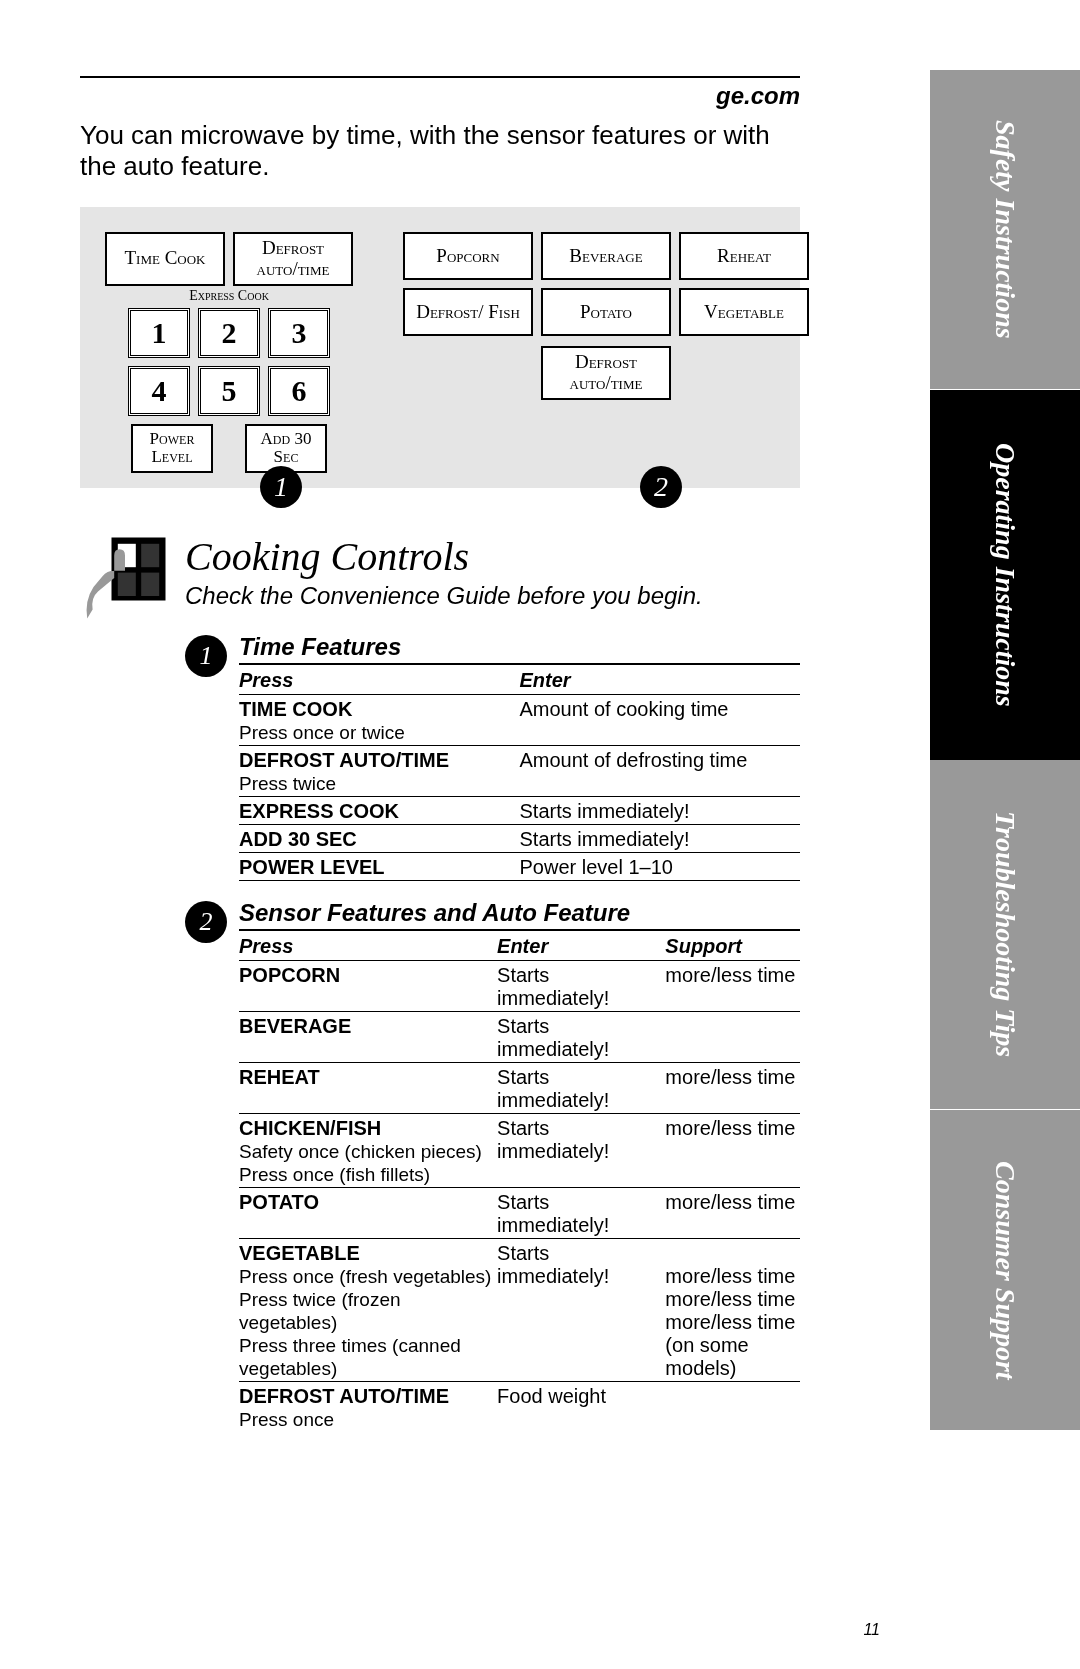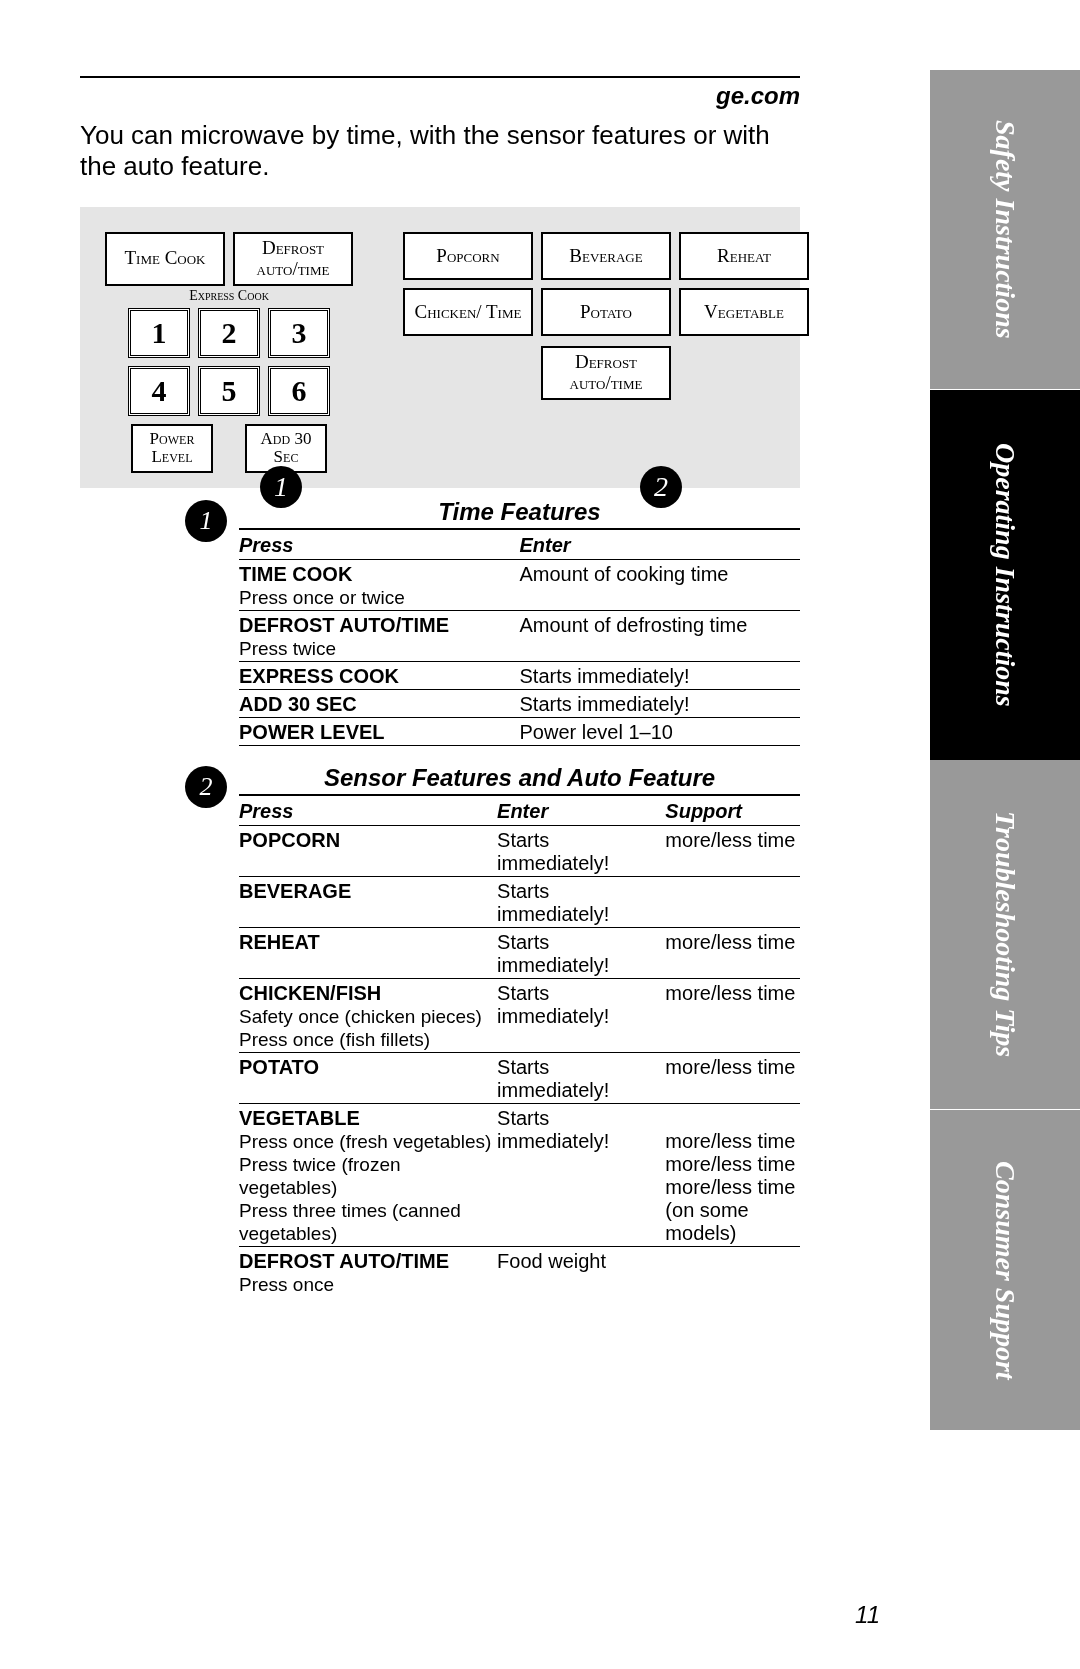--- a/index.html
+++ b/index.html
@@ -37,35 +37,35 @@
   
   .section-head-row { display: flex; align-items: flex-start; gap: 15px; margin-top: 45px; }
   .hand-icon { width: 90px; height: 90px; flex-shrink: 0; }
   .section-head { }
   .section-title { font-family: Georgia, 'Times New Roman', serif; font-size: 40px; font-style: italic; font-weight: normal; }
   .section-sub { font-style: italic; font-size: 24px; margin-top: 2px; }
   
   .feature-block { display: flex; gap: 12px; margin-top: 10px; width: 100%; }
   .feature-num { width: 42px; height: 42px; background: #000; border-radius: 50%; color: #fff; font-style: italic; font-family: Georgia, serif; font-size: 26px; display: flex; align-items: center; justify-content: center; flex-shrink: 0; margin-top: 2px; }
   .feature-content { flex: 1; }
-  .feature-title { font-weight: bold; font-style: italic; font-size: 24px; border-bottom: 2.5px solid #000; padding-bottom: 2px; margin-bottom: 2px; text-align: center; }
+  .feature-title { font-weight: bold; font-style: italic; font-size: 24px; border-bottom: 2.5px solid #000; padding-bottom: 2px; margin-bottom: 2px; }
   
   table.ft { width: 100%; border-collapse: collapse; font-size: 20px; }
   table.ft th { text-align: left; font-style: italic; font-weight: bold; padding: 2px 0; border-bottom: 1px solid #000; }
   table.ft td { padding: 3px 0 1px; vertical-align: top; border-bottom: 1px solid #000; }
   table.ft .plabel { font-weight: bold; text-transform: uppercase; }
   table.ft .psub { font-weight: normal; text-transform: none; font-size: 19px; }
   
   .sidebar { position: absolute; top: 70px; right: 0; width: 150px; height: 1500px; display: flex; flex-direction: column; }
   .tab { flex: 0 0 auto; display: flex; align-items: center; justify-content: center; writing-mode: vertical-rl; font-family: Georgia, serif; font-style: italic; font-weight: bold; font-size: 28px; padding: 30px 0; }
   .tab.active { background: #000; color: #fff; }
   .tab.inactive { background: #999; color: #fff; }
   .tab.divider { border-bottom: 1px solid #fff; }
   
-  .pagenum { position: absolute; bottom: 40px; right: 200px; font-style: italic; font-size: 24px; }
+  .pagenum { position: absolute; bottom: 30px; right: 200px; font-style: italic; font-size: 16px; }
 </style>
 </head>
 <body>
 
 <div class="page-content">
   <div class="top-line"></div>
   <div class="website">ge.com</div>
   <div class="intro">You can microwave by time, with the sensor features or with the auto feature.</div>
 
   <div class="panel">
@@ -89,33 +89,47 @@
           <div class="pbtn sm">Add 30 Sec</div>
         </div>
       </div>
       <div class="panel-right">
         <div class="btn-row">
           <div class="pbtn w2">Popcorn</div>
           <div class="pbtn w2">Beverage</div>
           <div class="pbtn w2">Reheat</div>
         </div>
         <div class="btn-row">
-          <div class="pbtn w2">Chicken/ Time</div>
+          <div class="pbtn w2">Defrost/ Fish</div>
           <div class="pbtn w2">Potato</div>
           <div class="pbtn w2">Vegetable</div>
         </div>
         <div class="btn-row center" style="margin-top:10px;">
           <div class="pbtn w2">Defrost auto/time</div>
         </div>
       </div>
     </div>
     <div class="callout c1">1</div>
     <div class="callout c2">2</div>
   </div>
 
+  <div class="section-head-row">
+    <svg class="hand-icon" viewBox="0 0 100 100">
+      <rect x="35" y="5" width="60" height="70" fill="#000"></rect>
+      <rect x="42" y="12" width="20" height="26" fill="#fff"></rect>
+      <rect x="68" y="12" width="20" height="26" fill="#333"></rect>
+      <rect x="42" y="44" width="20" height="26" fill="#333"></rect>
+      <rect x="68" y="44" width="20" height="26" fill="#333"></rect>
+      <path d="M 8 95 Q 5 75 15 60 L 25 48 Q 30 42 38 42 L 50 42 L 50 25 Q 50 18 44 18 Q 38 18 38 25 L 38 50 L 20 65 Q 12 72 14 85 Z" fill="#999"></path>
+    </svg>
+    <div class="section-head">
+      <div class="section-title">Cooking Controls</div>
+      <div class="section-sub">Check the Convenience Guide before you begin.</div>
+    </div>
+  </div>
 
   <div style="margin-left: 105px;">
     <div class="feature-block">
       <div class="feature-num">1</div>
       <div class="feature-content">
         <div class="feature-title">Time Features</div>
         <table class="ft">
           <tbody>
               <tr>
                 <th style="width:50%">Press</th>

